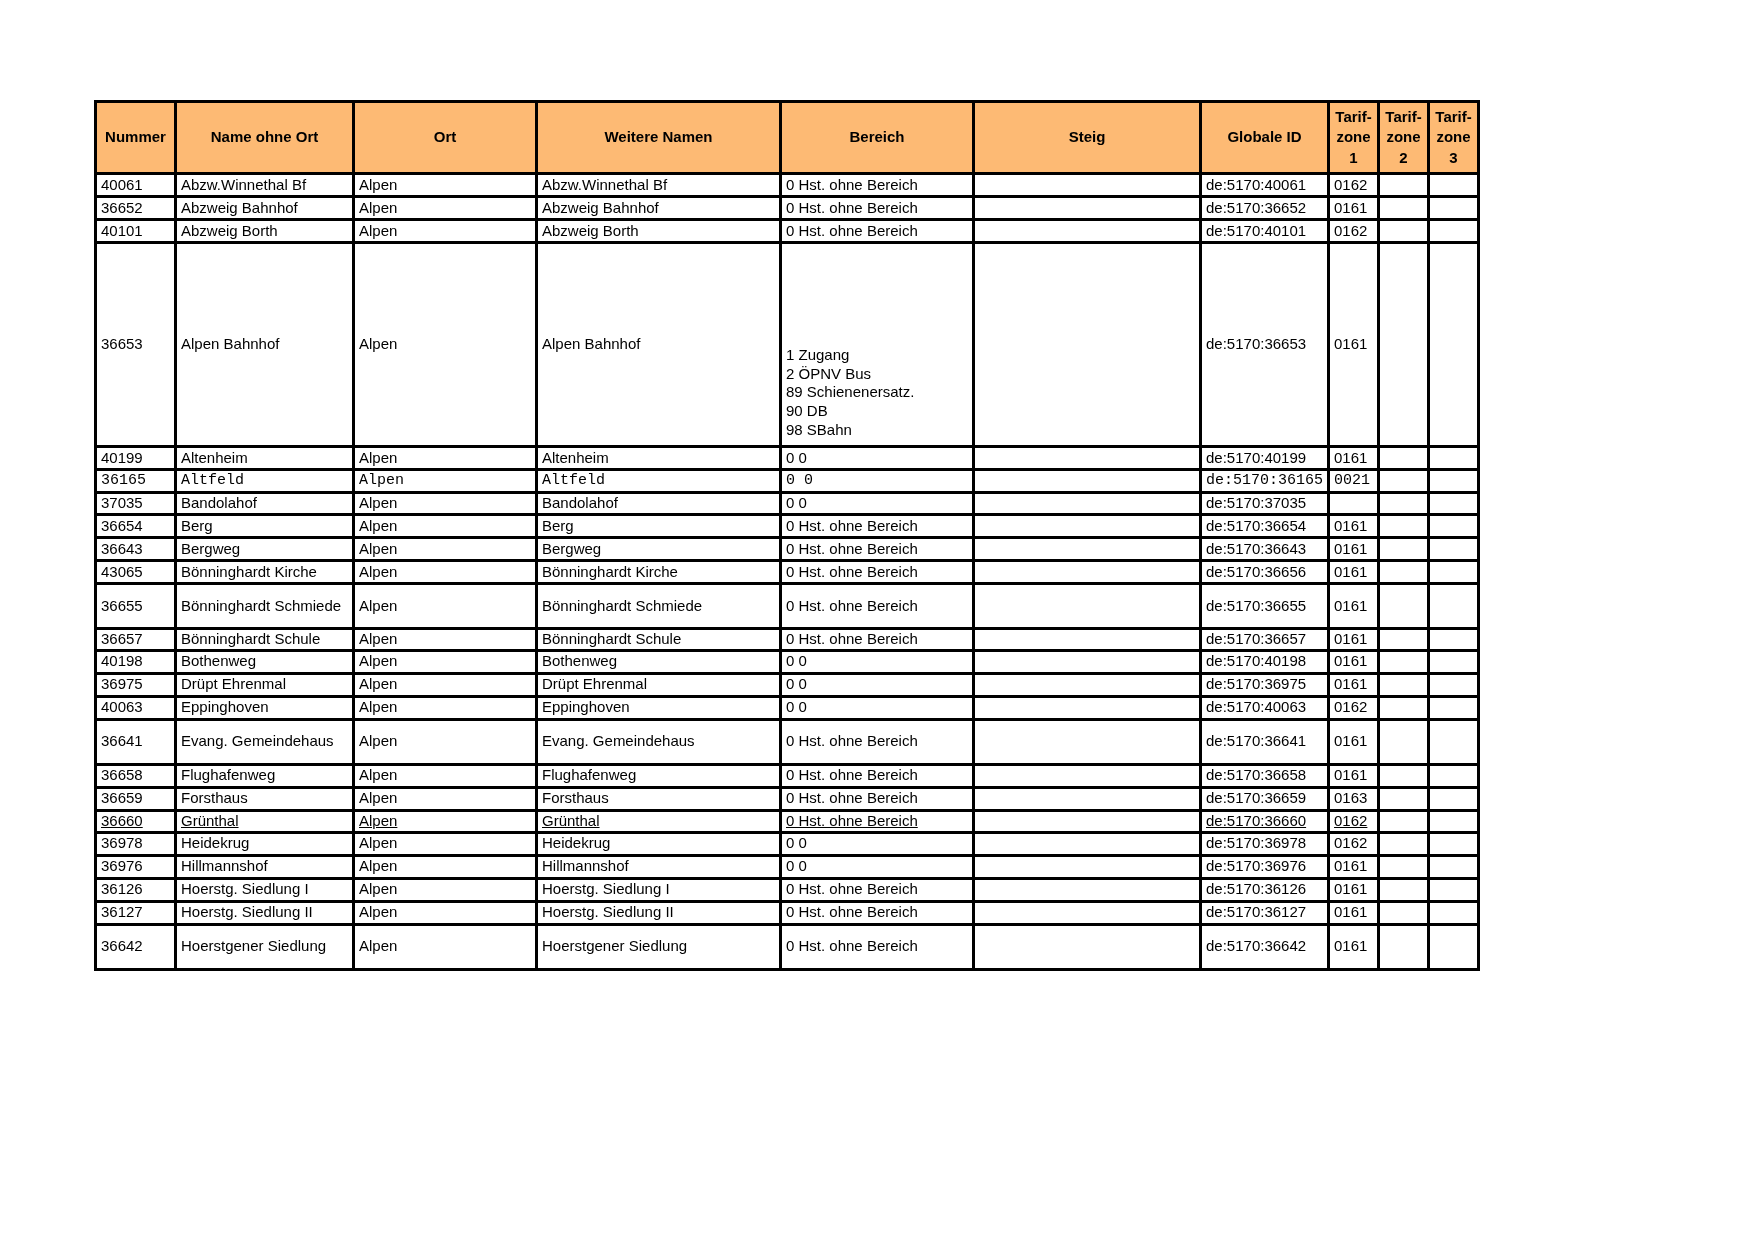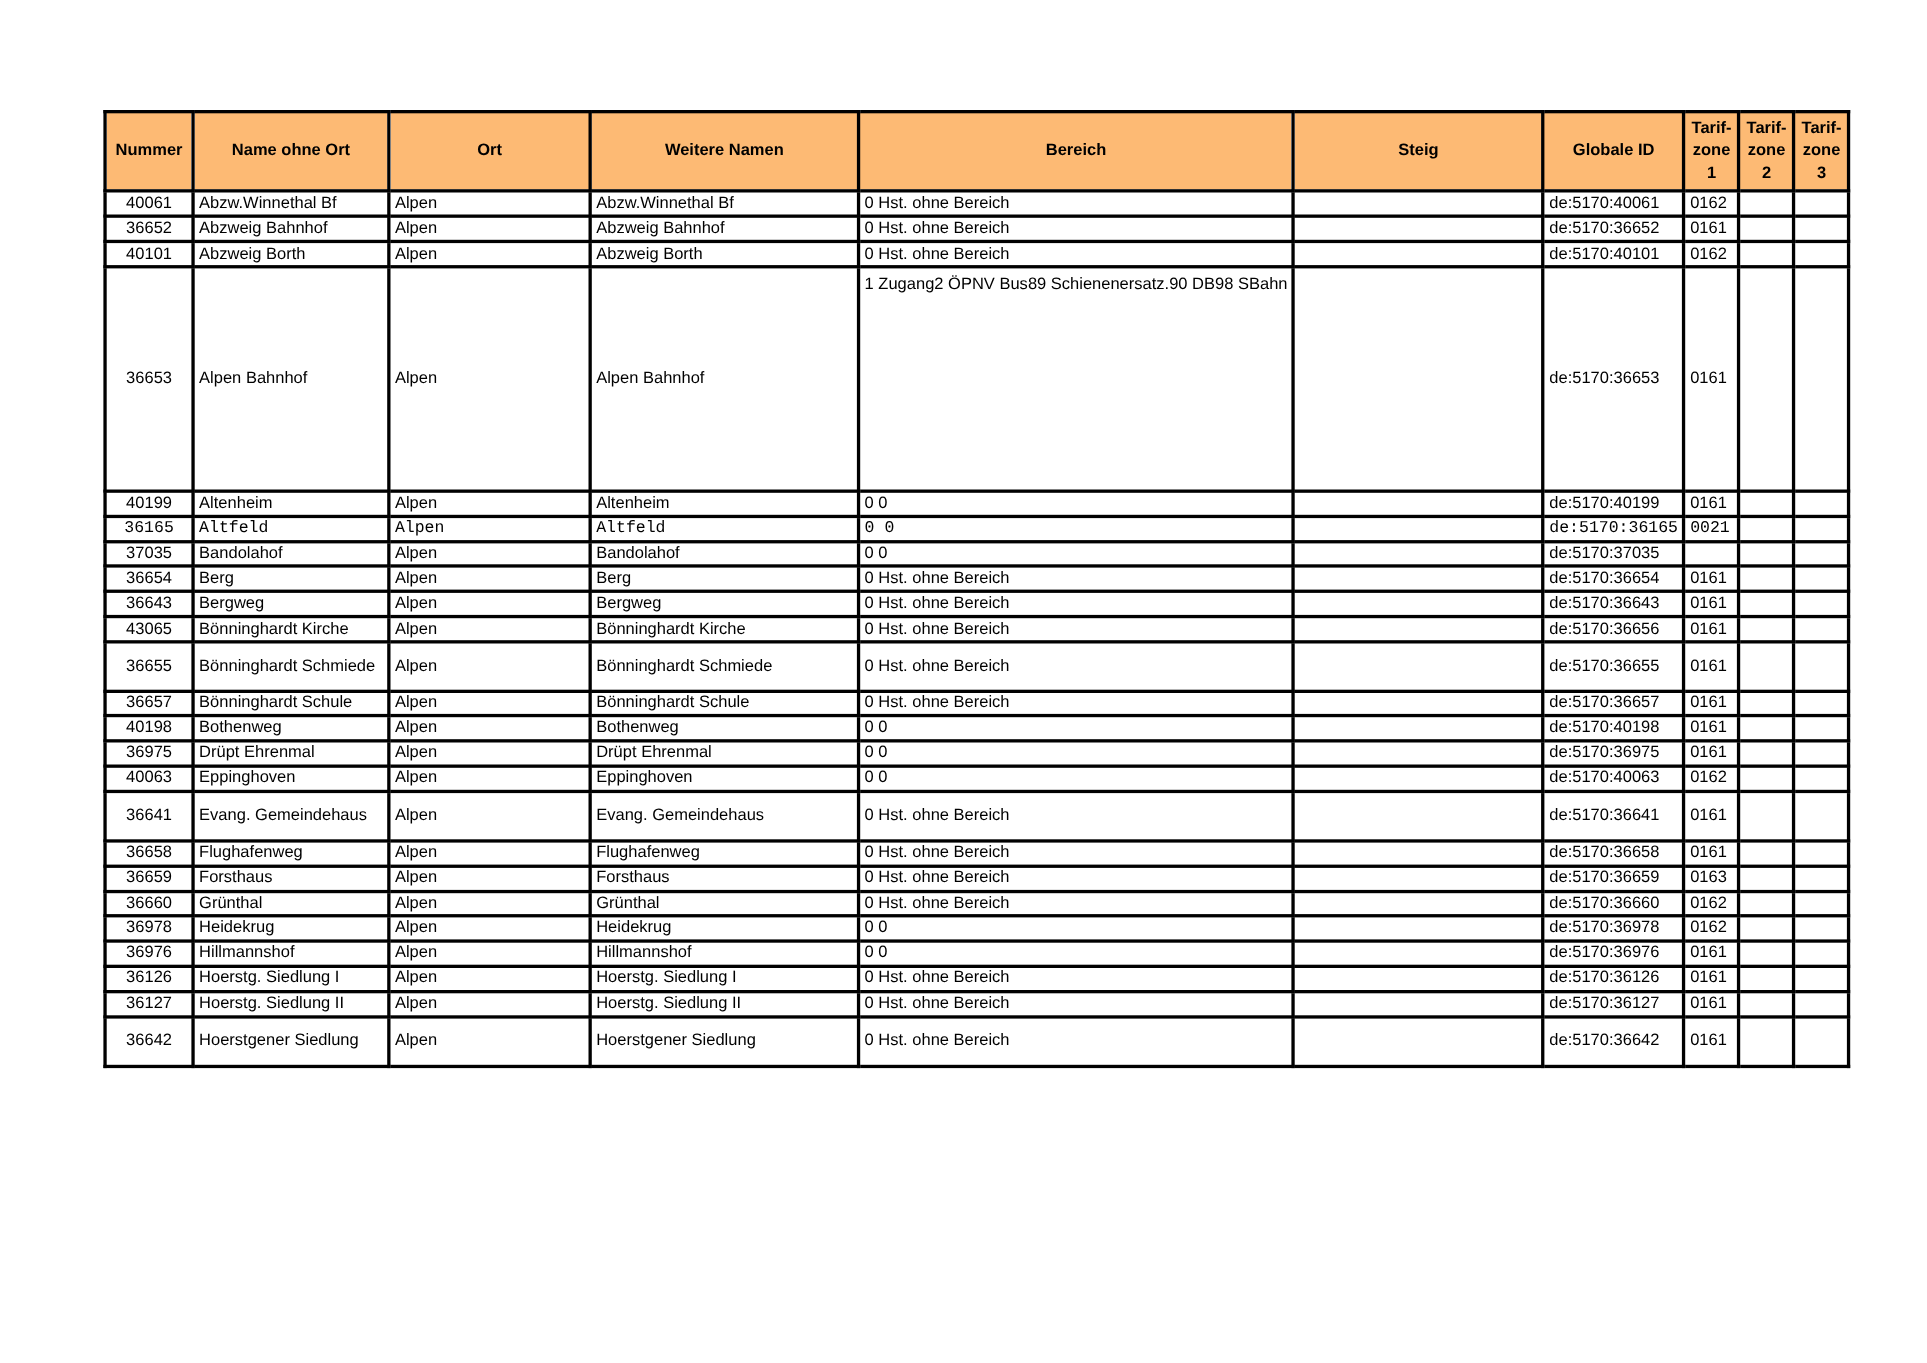--- a/index.html
+++ b/index.html
@@ -20,24 +20,24 @@
     vertical-align:middle;
     padding:0 4px;
     white-space:nowrap;
   }
   table.stops th{
     background:#fdba74;
     font-weight:bold;
     padding:2px 2px;
     line-height:1.35;
   }
-  td.al-right{text-align:center;}
+  td.al-right{text-align:left;}
   td.al-left{text-align:left;}
   .multiline{
-    display:flex;flex-direction:row;justify-content:flex-end;
+    display:flex;flex-direction:column;justify-content:flex-end;
     white-space:nowrap;
   }
 </style>
 </head>
 <body>
 
 <div class="table-wrap">
   <table class="stops">
     <colgroup>
         <col style="width: 80px;">
@@ -309,21 +309,21 @@
           <td class="al-left">Forsthaus</td>
           <td class="al-left">Alpen</td>
           <td class="al-left">Forsthaus</td>
           <td class="al-left">0 Hst. ohne Bereich</td>
           <td class="al-left"></td>
           <td class="al-left">de:5170:36659</td>
           <td class="al-left">0163</td>
           <td class="al-left"></td>
           <td class="al-left"></td>
         </tr>
-        <tr style="height: 22px;">
+        <tr style="height: 22px; text-decoration: underline;">
           <td class="al-right">36660</td>
           <td class="al-left">Grünthal</td>
           <td class="al-left">Alpen</td>
           <td class="al-left">Grünthal</td>
           <td class="al-left">0 Hst. ohne Bereich</td>
           <td class="al-left"></td>
           <td class="al-left">de:5170:36660</td>
           <td class="al-left">0162</td>
           <td class="al-left"></td>
           <td class="al-left"></td>

